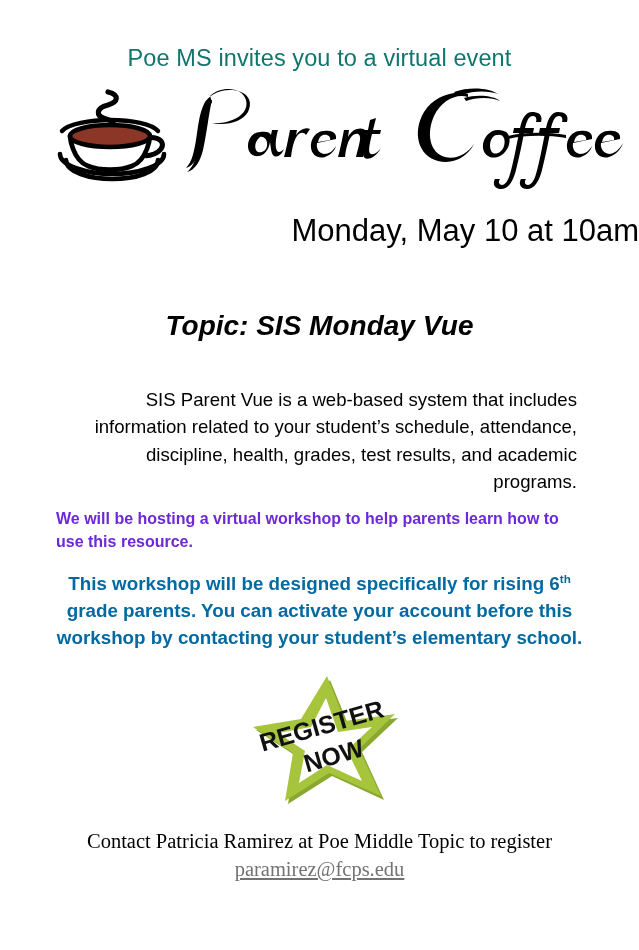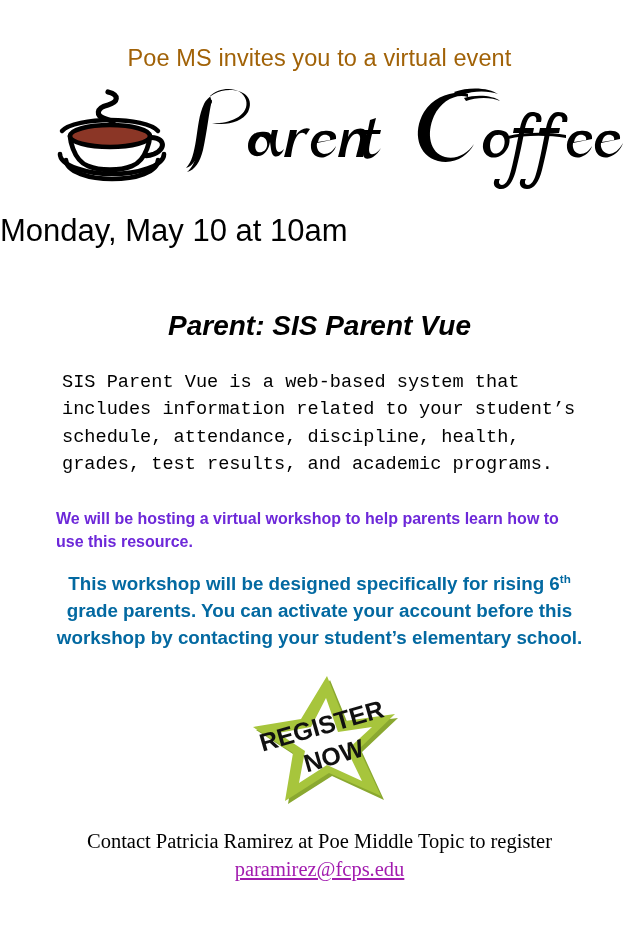--- a/index.html
+++ b/index.html
@@ -24,21 +24,21 @@
   
   .invite-line {
     position: absolute;
     top: 46px;
     left: 0;
     width: 639px;
     text-align: center;
     font-size: 23.5px;
     line-height: 1.1;
     letter-spacing: 0.1px;
-    color: #a16207;
+    color: #0f766e;
   }
 
   
   .title-band {
     position: absolute;
     top: 84px;
     left: 0;
     width: 639px;
     height: 108px;
   }
@@ -59,21 +59,21 @@
     height: 110px;
   }
   .script-title svg { display: block; }
 
   
   .date-line {
     position: absolute;
     top: 214px;
     left: 0;
     width: 639px;
-    text-align: left;
+    text-align: right;
     font-size: 31px;
     line-height: 1.12;
     color: #000;
   }
 
   
   .topic-line {
     position: absolute;
     top: 310px;
     left: 0;
@@ -82,28 +82,27 @@
     font-weight: bold;
     font-style: italic;
     font-size: 28px;
     line-height: 1.15;
     color: #000;
   }
 
   
   .desc-para {
     position: absolute;
-    top: 369px;
+    top: 386px;
     left: 62px;
     width: 515px;
-    text-align: left;
+    text-align: right;
     font-size: 18.6px;
     line-height: 1.47;
     color: #000;
-    font-family: Liberation Mono, monospace;
   }
 
   
   .bold-para-1 {
     position: absolute;
     top: 508px;
     left: 56px;
     width: 527px;
     text-align: left;
     font-weight: bold;
@@ -145,21 +144,21 @@
     left: 60px;
     width: 519px;
     text-align: center;
     font-family: "Liberation Serif", serif;
     font-size: 20.5px;
     line-height: 1.36;
     color: #000;
   }
   .footer-email {
     display: inline-block;
-    color: #a21caf;
+    color: #737373;
     text-decoration: underline;
     font-family: "Liberation Serif", serif;
     font-size: 20.5px;
     cursor: pointer;
   }
 </style>
 </head>
 <body>
 
 <div class="flyer">
@@ -260,21 +259,21 @@
                    C 448 73, 453 67, 455 61 C 451 68, 446 72, 441 72
                    C 436 71, 432 67, 433 61 L 452 57 C 453 51, 448 48, 440 49 Z
                    M 439 53 C 444 52, 447 55, 446 58 L 434 60 C 435 56, 436 54, 439 53 Z"></path>
         </g>
       </svg>
     </div>
   </div>
 
   <div class="date-line">Monday, May 10 at 10am</div>
 
-  <div class="topic-line">Parent: SIS Parent Vue</div>
+  <div class="topic-line">Topic: SIS Monday Vue</div>
 
   <div class="desc-para">SIS Parent Vue is a web-based system that includes information related to your student’s schedule, attendance, discipline, health, grades, test results, and academic programs.</div>
 
   <div class="bold-para-1">We will be hosting a virtual workshop to help parents learn how to use this resource.</div>
 
   <div class="bold-para-2"><span>This workshop will be designed specifically for rising 6</span><span class="sup-th">th</span><span> grade parents. You can activate your account before this workshop by contacting your student’s elementary school.</span></div>
 
   <div class="star-badge">
     <svg width="162" height="140" viewBox="0 0 162 140" xmlns="http://www.w3.org/2000/svg">
 

